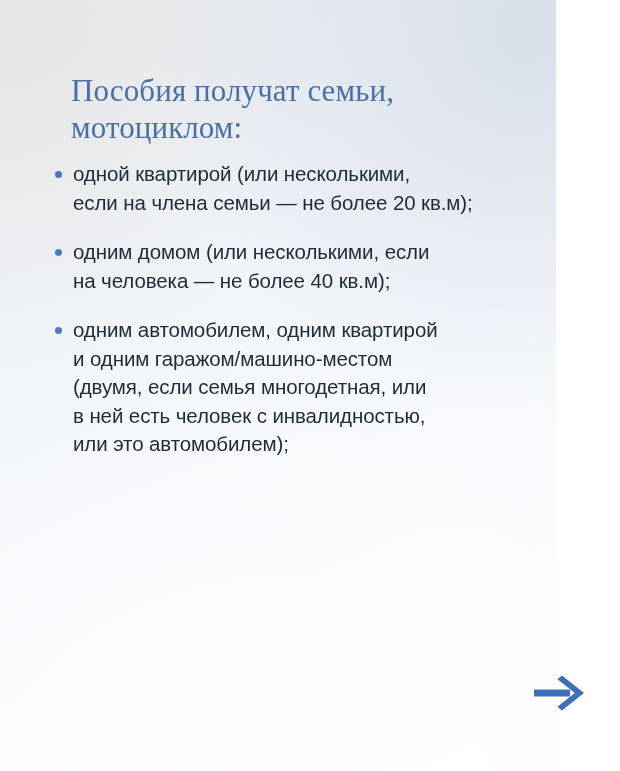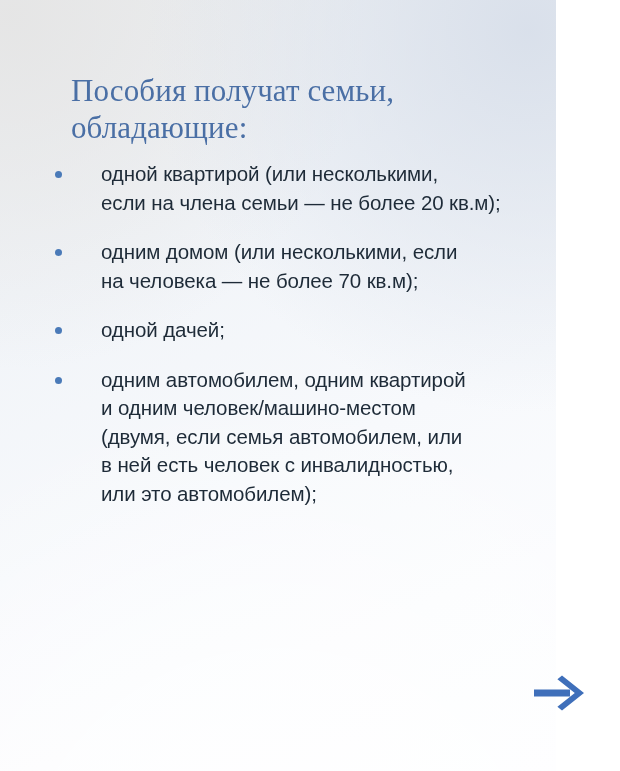--- a/index.html
+++ b/index.html
@@ -66,74 +66,67 @@
   .bullet-lines {
     font-family: "Liberation Sans", sans-serif;
     font-size: 20.5px;
     line-height: 28.5px;
     color: #1e2b38;
     letter-spacing: -0.1px;
   }
   .bullet-lines .ln {
     white-space: nowrap;
     display: block;
-    margin-left: 28px;
   }
 
   
   #next-arrow {
     position: absolute;
     left: 532px;
     top: 673px;
     width: 56px;
     height: 40px;
   }
   #next-arrow svg { display: block; }
 </style>
 </head>
 <body>
 
 <div id="slide">
 
   <div id="title-block">
     <div class="title-line">Пособия получат семьи,</div>
-    <div class="title-line">обладающие:</div>
+    <div class="title-line">мотоциклом:</div>
   </div>
 
   <div id="bullet-list">
 
     <div class="bullet-item">
       <span class="bullet-dot"></span>
       <div class="bullet-lines">
         <span class="ln">одной квартирой (или несколькими,</span>
         <span class="ln">если на члена семьи — не более 20 кв.м);</span>
       </div>
     </div>
 
     <div class="bullet-item">
       <span class="bullet-dot"></span>
       <div class="bullet-lines">
         <span class="ln">одним домом (или несколькими, если</span>
-        <span class="ln">на человека — не более 70 кв.м);</span>
+        <span class="ln">на человека — не более 40 кв.м);</span>
       </div>
     </div>
 
-    <div class="bullet-item">
-      <span class="bullet-dot"></span>
-      <div class="bullet-lines">
-        <span class="ln">одной дачей;</span>
-      </div>
-    </div>
 
     <div class="bullet-item">
       <span class="bullet-dot"></span>
       <div class="bullet-lines">
         <span class="ln">одним автомобилем, одним квартирой</span>
-        <span class="ln">и одним человек/машино-местом</span>
-        <span class="ln">(двумя, если семья автомобилем, или</span>
+        <span class="ln">и одним гаражом/машино-местом</span>
+        <span class="ln">(двумя, если семья многодетная, или</span>
         <span class="ln">в ней есть человек с инвалидностью,</span>
         <span class="ln">или это автомобилем);</span>
       </div>
     </div>
 
   </div>
 
   <div id="next-arrow">
     <svg width="56" height="40" viewBox="0 0 56 40" aria-hidden="true">
       <g>

